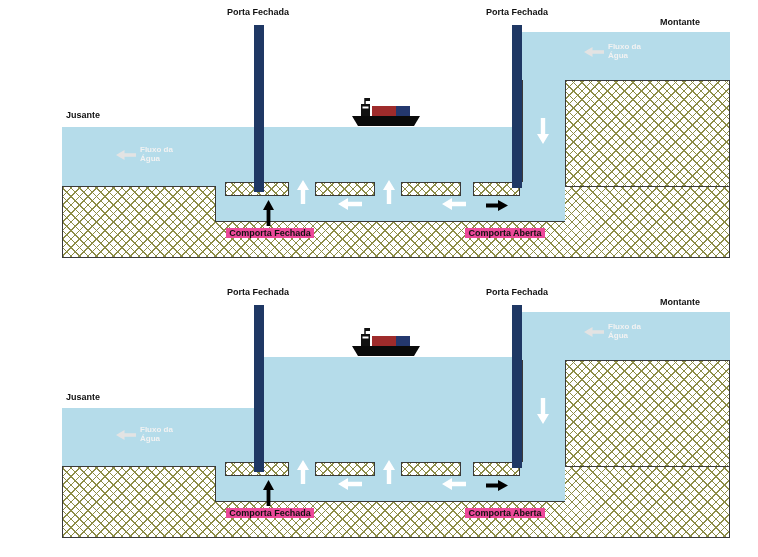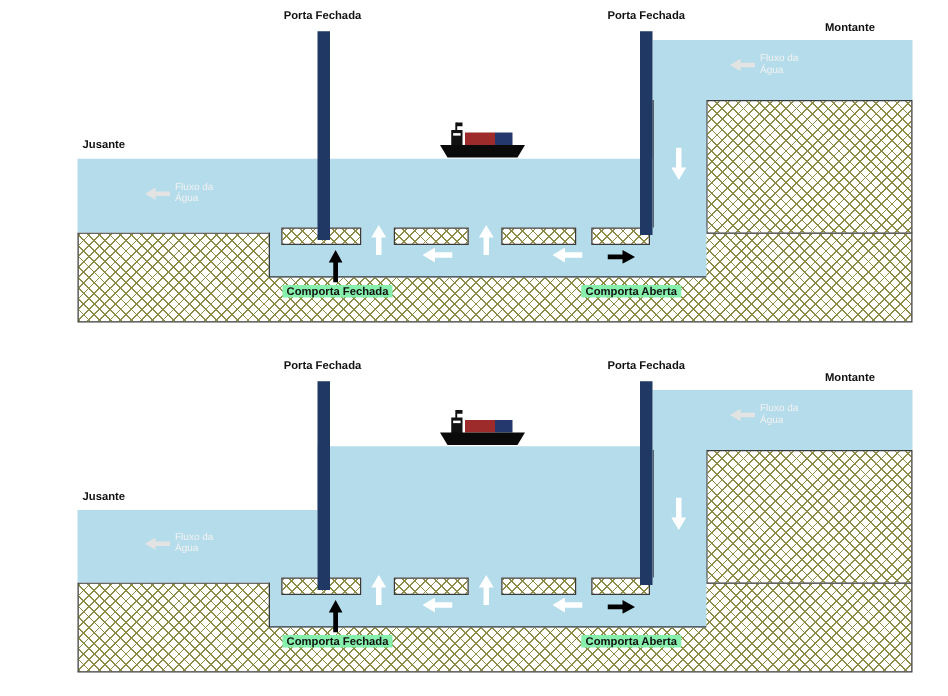--- a/index.html
+++ b/index.html
@@ -11,22 +11,22 @@
   .culv{border-left:1px solid #3a3a3a;border-bottom:1px solid #3a3a3a;box-sizing:border-box;}
   .hatch{position:absolute;box-sizing:border-box;border:1px solid #3a3a3a;background-color:#fff;
     background-image:
       repeating-linear-gradient(45deg, var(--hatch,#8c8c46) 0, var(--hatch,#8c8c46) 1px, transparent 1px, transparent 6px),
       repeating-linear-gradient(135deg, var(--hatch,#8c8c46) 0, var(--hatch,#8c8c46) 1px, transparent 1px, transparent 6px);}
   .gate{position:absolute;width:10px;background:var(--gate,#1f3864);}
   .lbl{position:absolute;font-weight:bold;font-size:9px;color:#111;white-space:nowrap;}
   .lbl.c{text-align:center;white-space:normal;}
   .lbl.r{text-align:left;}
   .lbl.bg{white-space:nowrap;}
-  .lbl.bg span{background:#86efac;padding:0 3px;}
-  .flux{position:absolute;font-weight:normal;font-size:8px;line-height:1.15;color:#f2f2f2;width:48px;}
+  .lbl.bg span{background:#ec4899;padding:0 3px;}
+  .flux{position:absolute;font-weight:bold;font-size:8px;line-height:1.15;color:#f2f2f2;width:48px;}
   .arr{position:absolute;line-height:0;}
   .ship{position:absolute;line-height:0;}
 </style>
 </head>
 <body>
 
 <div class="stage">
 
   <section class="panel" style="top:0">
     <div class="water" style="left:522px;top:32px;width:208px;height:48px"></div>

